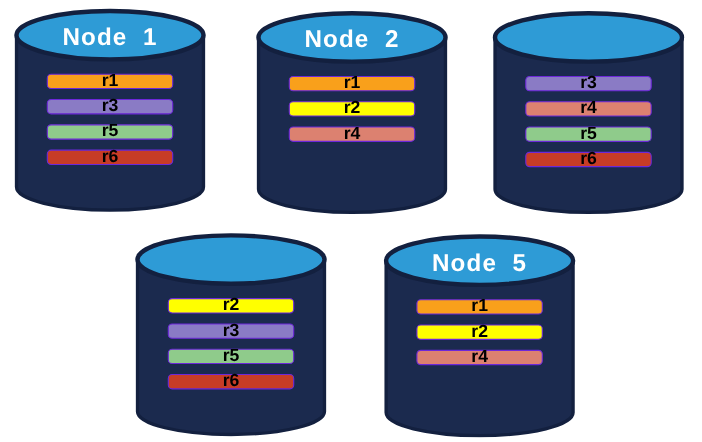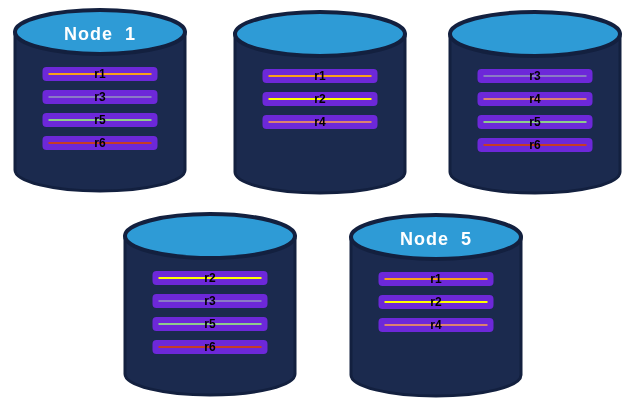--- a/index.html
+++ b/index.html
@@ -32,43 +32,43 @@
   }
   .node-title {
     position: absolute;
     top: 8px; left: 0; right: 0;
     height: 38px;
     display: flex;
     align-items: center;
     justify-content: center;
     color: #FFFFFF;
     font-weight: bold;
-    font-size: 18px;
+    font-size: 22px;
     letter-spacing: 1px;
     white-space: pre; 
   }
   .bars {
     position: absolute;
     top: 60px;
     left: 50%;
     transform: translateX(-50%);
     display: flex;
     flex-direction: column;
     gap: 9px;
   }
   .bar {
     width: 115px;
     height: 14px;
     box-sizing: border-box;
-    border: 6px solid #6d28d9;
+    border: 1px solid #6d28d9;
     border-radius: 4px;
     display: flex;
     align-items: center;
     justify-content: center;
-    font-size: 12px;
+    font-size: 16px;
     font-weight: bold;
     color: #000000;
     line-height: 1;
   }
 </style>
 </head>
 <body>
 
 <div id="canvas">
 
@@ -83,20 +83,21 @@
         <div class="bar" style="background: rgb(138, 123, 197);">r3</div>
         <div class="bar" style="background: rgb(143, 203, 139);">r5</div>
         <div class="bar" style="background: rgb(199, 60, 38);">r6</div>
       </div>
     </div>
     <div class="node pos-2">
       <svg viewBox="0 0 178 186" aria-hidden="true">
         <path d="M4,25 L4,163 A85,21 0 0 0 174,163 L174,25 Z" stroke-width="3" fill="#1B2A4E" stroke="#13203F"></path>
         <ellipse cx="89" cy="25" rx="85" ry="22" stroke-width="4" fill="#2E9BD6" stroke="#13203F"></ellipse>
       </svg>
+      <div class="node-title">Node  2</div>
       <div class="bars">
         <div class="bar" style="background: rgb(249, 160, 27);">r1</div>
         <div class="bar" style="background: rgb(255, 255, 0);">r2</div>
         <div class="bar" style="background: rgb(220, 129, 112);">r4</div>
       </div>
     </div>
     <div class="node pos-3">
       <svg viewBox="0 0 178 186" aria-hidden="true">
         <path d="M4,25 L4,163 A85,21 0 0 0 174,163 L174,25 Z" stroke-width="3" fill="#1B2A4E" stroke="#13203F"></path>
         <ellipse cx="89" cy="25" rx="85" ry="22" stroke-width="4" fill="#2E9BD6" stroke="#13203F"></ellipse>

